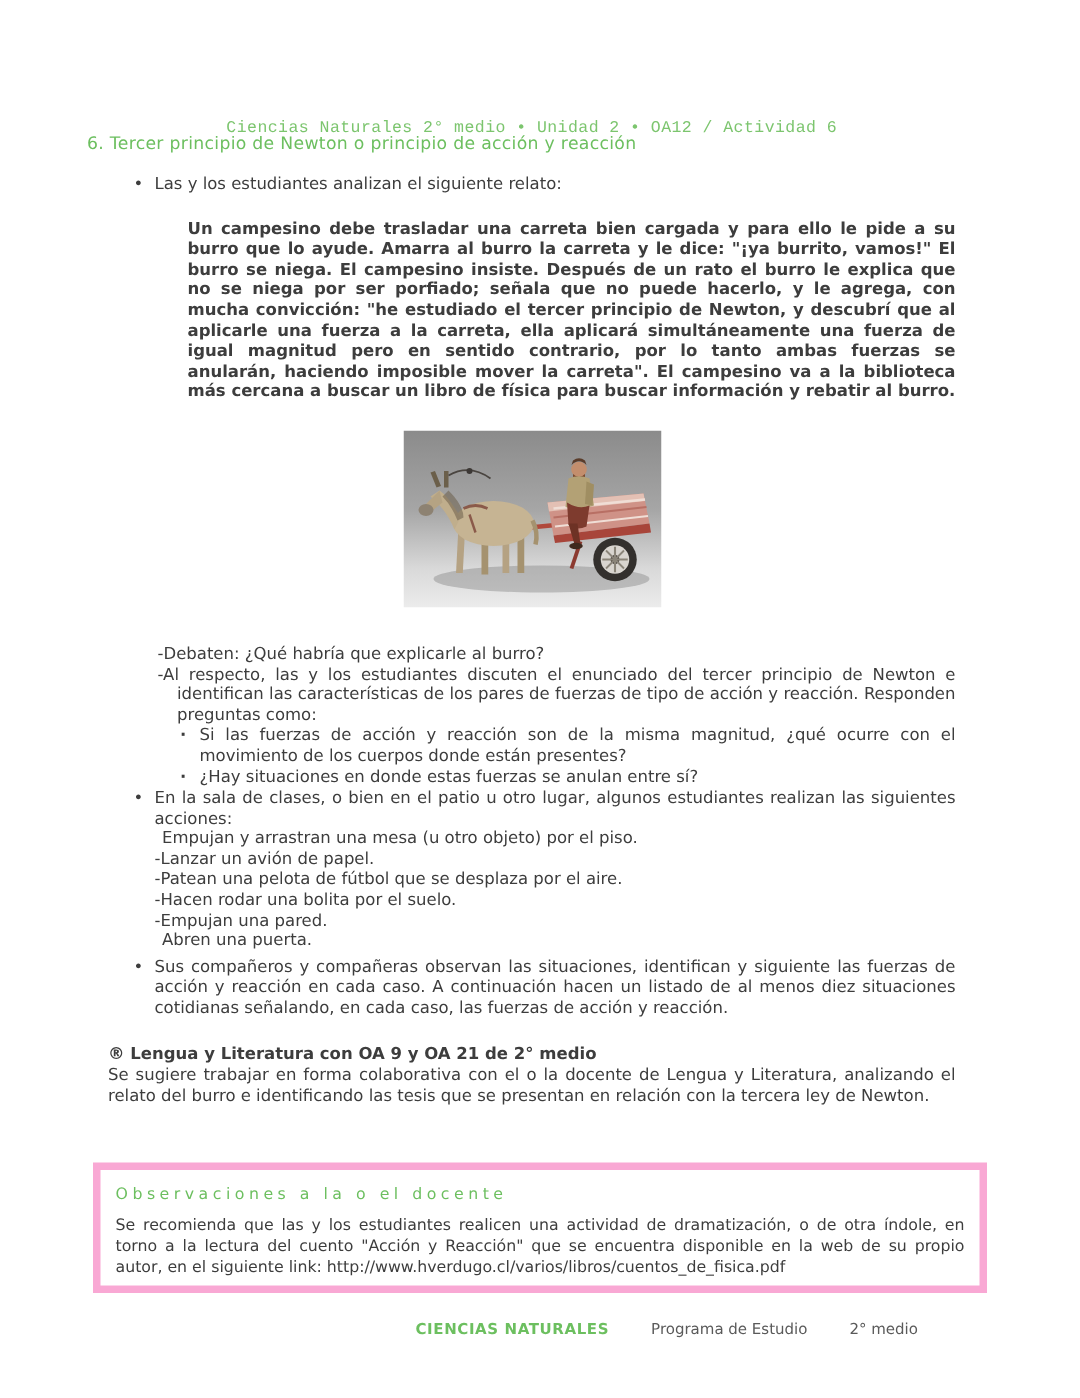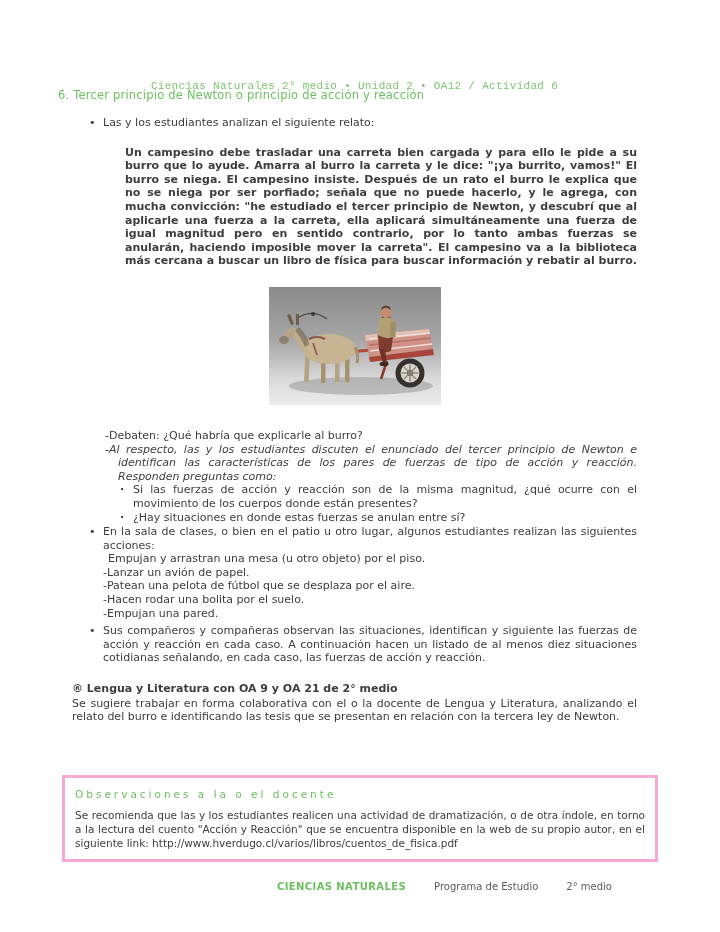--- a/index.html
+++ b/index.html
@@ -39,42 +39,42 @@
   }
 
   .figure-wrap {
     margin-top:19px; margin-bottom:24px;
     width:100%; display:flex; justify-content:center;
   }
   .figure-box { width:172px; height:118px; }
 
   .debate-line { margin-left:33px; }
   .hang {
-    margin-left:46px; text-indent:-13px; text-align:justify;font-style:italic; 
+    margin-left:46px; text-indent:-13px; text-align:justify; 
   }
   .question { position:relative; margin-left:46px; padding-left:15px; text-align:justify; }
   .question::before {
     content:"·"; position:absolute; left:2px; top:0; font-weight:bold;
   }
   .q-gap { margin-top:1px; }
 
   .actions { margin-left:31px; }
   .action-line { }
   .action-indent { margin-left:5px; }
 
   .mt-b2 { margin-top:1px; }
   .mt-b3 { margin-top:4px; }
 
   .interdisc { margin-top:17px; }
   .interdisc-title { font-weight:bold; font-size:11px; }
   .interdisc-body { text-align:justify; margin-top:1px; }
 
   .teacher-box {
     position:absolute; top:775px; left:62px; width:596px; height:87px;
-    border:3px solid #f9a8d4;
+    border:5px solid #f9a8d4;
     padding:9px 10px 6px 10px;
     font-size:10.5px; line-height:14px;
   }
   .teacher-box-title {
     color:#6cbf5f; letter-spacing:3px; font-size:10.5px;
     margin-bottom:7px;
   }
   .teacher-box-body { text-align:justify; color:#3d3d3d; }
   .teacher-link { color:#3d3d3d; text-decoration:none; }
 
@@ -170,20 +170,21 @@
   <div class="question">Si las fuerzas de acción y reacción son de la misma magnitud, ¿qué ocurre con el movimiento de los cuerpos donde están presentes?</div>
   <div class="question">¿Hay situaciones en donde estas fuerzas se anulan entre sí?</div>
 
   <div class="bullet-item mt-b2">En la sala de clases, o bien en el patio u otro lugar, algunos estudiantes realizan las siguientes acciones:</div>
   <div class="actions">
     <div class="action-line action-indent">Empujan y arrastran una mesa (u otro objeto) por el piso.</div>
     <div class="action-line">-Lanzar un avión de papel.</div>
     <div class="action-line">-Patean una pelota de fútbol que se desplaza por el aire.</div>
     <div class="action-line">-Hacen rodar una bolita por el suelo.</div>
     <div class="action-line">-Empujan una pared.</div>
+    <div class="action-line action-indent">Abren una puerta.</div>
   </div>
 
   <div class="bullet-item mt-b3">Sus compañeros y compañeras observan las situaciones, identifican y siguiente las fuerzas de acción y reacción en cada caso. A continuación hacen un listado de al menos diez situaciones cotidianas señalando, en cada caso, las fuerzas de acción y reacción.</div>
 
   <div class="interdisc">
     <div class="interdisc-title">
       <span>®</span>
       <span>Lengua y Literatura con OA 9 y OA 21 de 2° medio</span>
     </div>
     <div class="interdisc-body">Se sugiere trabajar en forma colaborativa con el o la docente de Lengua y Literatura, analizando el relato del burro e identificando las tesis que se presentan en relación con la tercera ley de Newton.</div>

